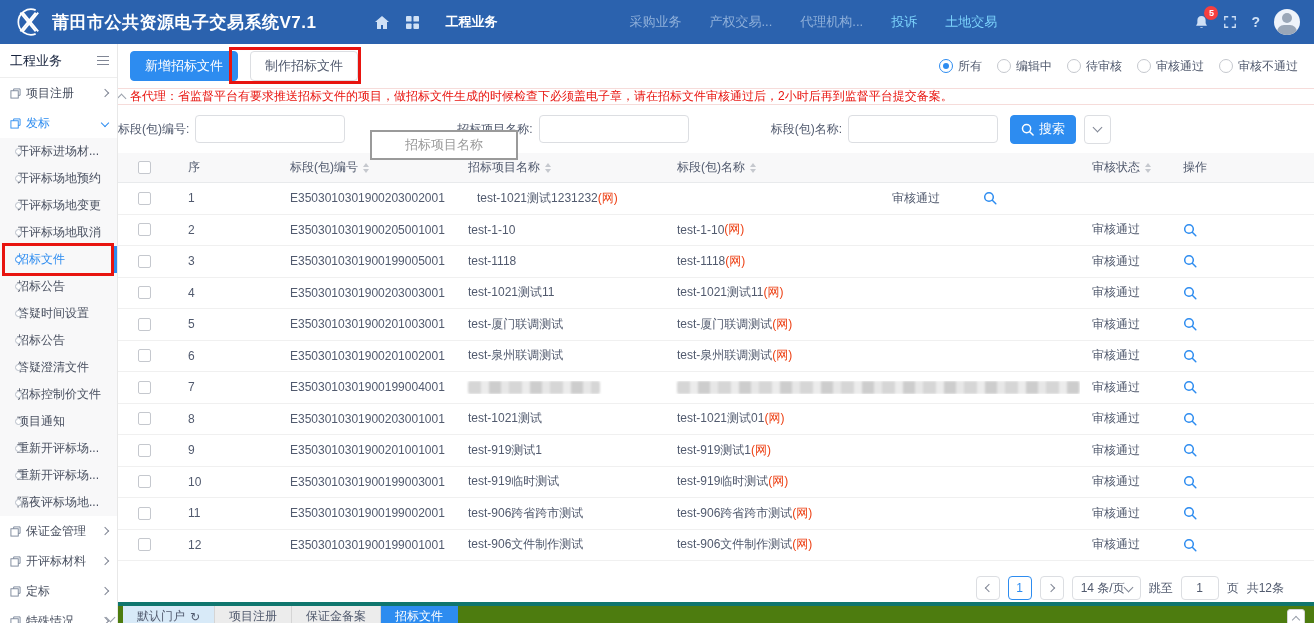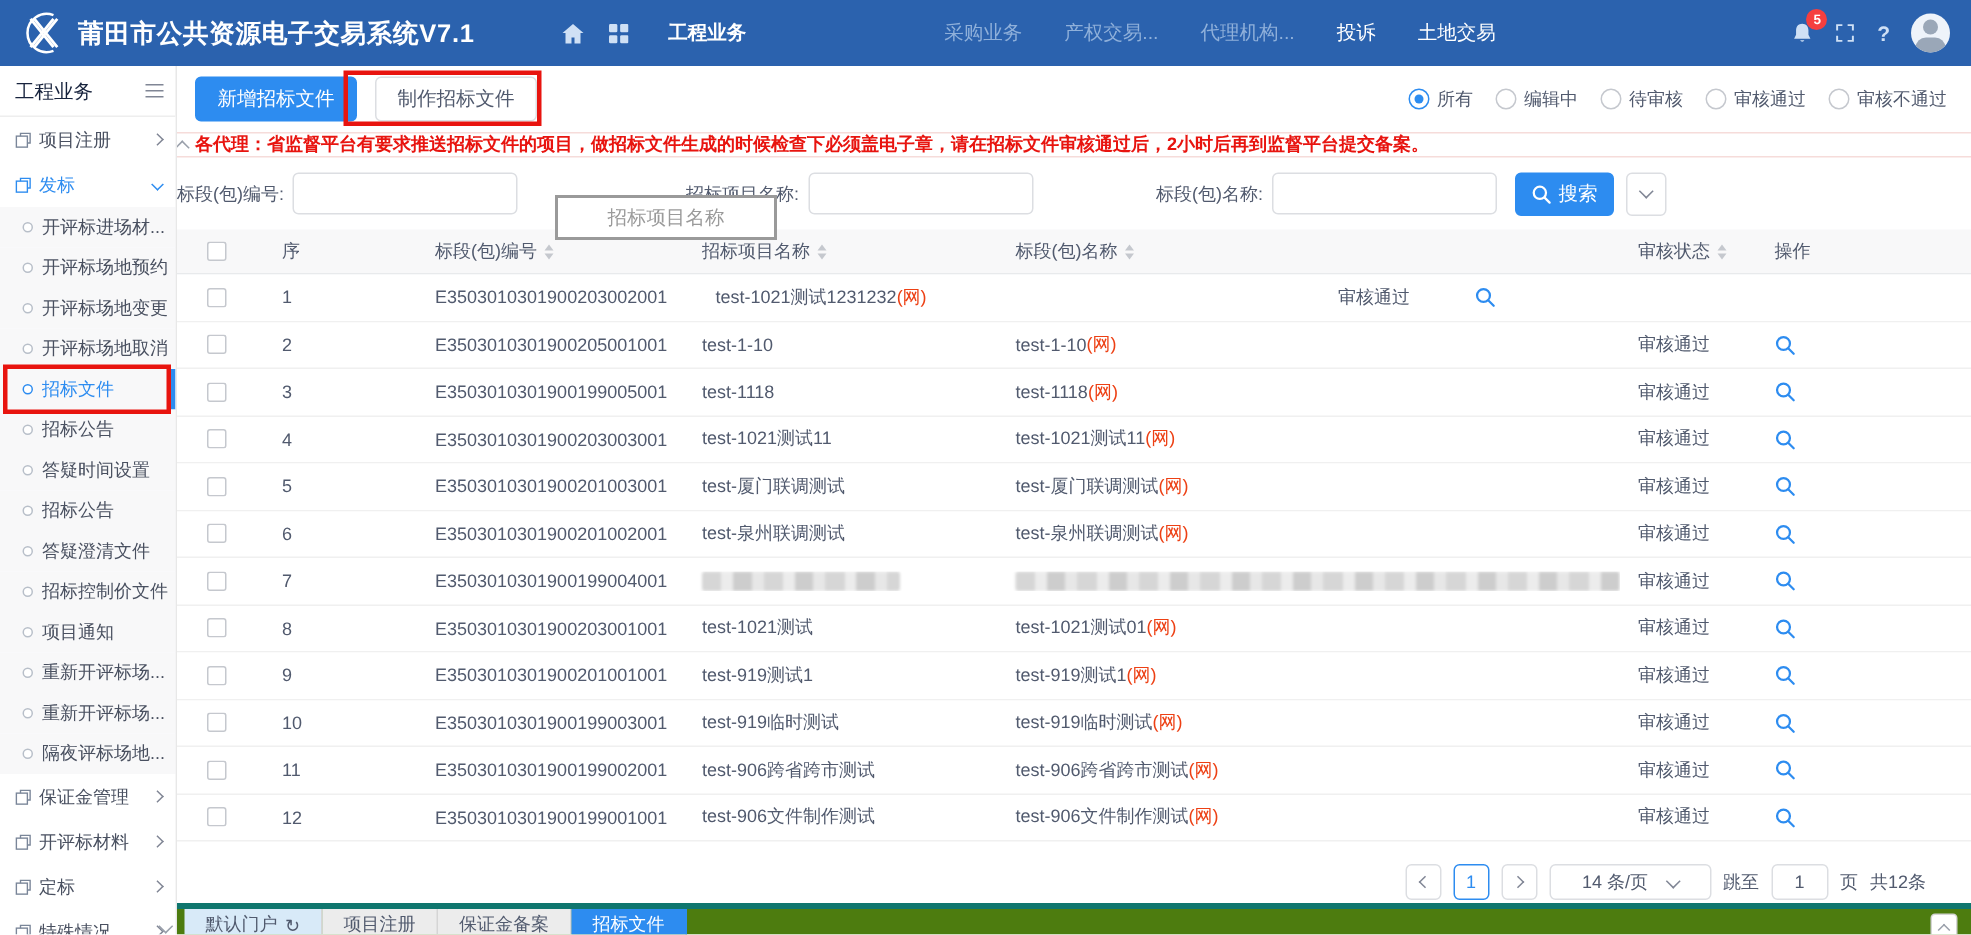--- a/index.html
+++ b/index.html
@@ -5,21 +5,21 @@
 *{margin:0;padding:0;box-sizing:border-box}
 body{background:#fff;font-family:"Liberation Sans","DejaVu Sans",sans-serif}
 .app{position:relative;width:1314px;height:623px;overflow:hidden;background:#fff;font-size:12px;color:#515a6e}
 
 
 .header{height:44px;background:#2b62ae;display:flex;align-items:center;color:#fff}
 .logo{width:40px;height:34px;margin-left:8px;flex:none}
 .app-title{font-size:17px;font-weight:bold;letter-spacing:.5px;margin-left:4px;white-space:nowrap}
 .header-quick{display:flex;align-items:center;gap:16px;margin-left:58px}
 .nav{display:flex;align-items:center;gap:28px;margin-left:26px}
-.nav-item{font-size:13px;color:#ffffff;cursor:pointer;white-space:nowrap}
+.nav-item{font-size:13px;color:#7dd3fc;cursor:pointer;white-space:nowrap}
 .nav-item.muted{color:#8fb0da}
 .nav-item.active{color:#fff;font-weight:bold;margin-right:104px}
 .header-right{margin-left:auto;display:flex;align-items:center;gap:14px;margin-right:14px}
 .bell{position:relative;display:flex}
 .badge{position:absolute;top:-8px;right:-9px;background:#f53f3f;color:#fff;font-size:9px;min-width:14px;height:14px;line-height:14px;border-radius:8px;text-align:center;padding:0 3px;font-weight:bold}
 .help-q{font-size:14px;color:#cfe0f5;font-weight:bold}
 .avatar{width:26px;height:26px;border-radius:50%;background:#eef3fa;position:relative;overflow:hidden}
 .avatar::before{content:"";position:absolute;top:4px;left:8px;width:10px;height:10px;border-radius:50%;background:#9aa7b8}
 .avatar::after{content:"";position:absolute;top:16px;left:3px;width:20px;height:14px;border-radius:10px;background:#9aa7b8}
 
@@ -33,21 +33,21 @@
 .burger{width:12px;height:9px;border-top:1.5px solid #808695;border-bottom:1.5px solid #808695;position:relative}
 .burger::after{content:"";position:absolute;left:0;right:0;top:2.5px;border-top:1.5px solid #808695}
 .sb-item{display:flex;align-items:center;cursor:pointer;position:relative;font-size:12px;color:#495060;white-space:nowrap}
 .sb-item.section{height:30px;padding-left:10px;background:#fff}
 .sb-item.section .sb-chev{position:absolute;right:9px;width:6px;height:6px;border-right:1.2px solid #808695;border-bottom:1.2px solid #808695;transform:rotate(-45deg)}
 .sb-item.section.expanded{color:#2d8cf0}
 .sb-item.section.expanded .sb-chev{transform:rotate(45deg);border-color:#2d8cf0}
 .sec-icon{display:none;margin-right:5px;color:#7a8699;flex:none}
 .sb-item.section .sec-icon{display:inline-flex}
 .sb-item.section.expanded .sec-icon{color:#2d8cf0}
-.sb-item.sub{height:27px;padding-left:28px;background:#f8f8f9}
+.sb-item.sub{height:27px;padding-left:17px;background:#f8f8f9}
 .sb-item.sub::before{content:"";position:absolute;left:15px;width:5px;height:5px;border:1px solid #b8bfc9;border-radius:50%;background:#fff}
 .sb-item.sub.active{color:#2d8cf0}
 .sb-item.sub.active::before{border-color:#2d8cf0}
 .sb-item.sub.active::after{content:"";position:absolute;right:0;top:0;bottom:0;width:3px;background:#2d8cf0}
 .ann{display:none}
 .sb-item.annotated .ann{display:block;position:absolute;left:2px;right:3px;top:-3px;bottom:-3px;border:3px solid #e8140f;pointer-events:none;z-index:6}
 .sb-scroll-chev{position:absolute;right:3px;bottom:6px;width:7px;height:7px;border-right:1.4px solid #9aa0ab;border-bottom:1.4px solid #9aa0ab;transform:rotate(45deg);cursor:pointer}
 
 
 .toolbar{height:44px;flex:none;display:flex;align-items:center;padding:0 16px 0 12px;position:relative}
@@ -55,21 +55,21 @@
 .btn-primary{background:#2d8cf0;border:1px solid #2d8cf0;color:#fff}
 .btn-default{background:#fff;border:1px solid #dcdee2;color:#515a6e;margin-left:12px}
 .toolbar-ann{position:absolute;left:111px;top:3px;width:132px;height:37px;border:3px solid #e8140f;pointer-events:none;z-index:6}
 .status-radios{margin-left:auto;display:flex;align-items:center;gap:15px}
 .radio{display:flex;align-items:center;gap:5px;cursor:pointer}
 .radio-dot{width:14px;height:14px;border:1px solid #c5c8ce;border-radius:50%;background:#fff;position:relative;flex:none}
 .radio.checked .radio-dot{border-color:#2d8cf0}
 .radio.checked .radio-dot::after{content:"";position:absolute;inset:3px;border-radius:50%;background:#2d8cf0}
 
 
-.notice{height:17px;flex:none;display:flex;align-items:center;gap:5px;border-top:1px solid #f6dcda;border-bottom:1px solid #f6dcda;color:#e8140f;font-weight:bold;white-space:nowrap;overflow:hidden;padding-left:1px}
+.notice{height:17px;flex:none;display:flex;align-items:center;gap:5px;border-top:1px solid #f6dcda;border-bottom:1px solid #f6dcda;color:#e8140f;font-weight:normal;white-space:nowrap;overflow:hidden;padding-left:1px}
 .notice-chev{width:7px;height:7px;border-left:1.4px solid #9aa0ab;border-top:1.4px solid #9aa0ab;transform:rotate(45deg);margin:3px 0 0 -1px;flex:none;cursor:pointer}
 
 
 .search-row{height:48px;flex:none;display:flex;align-items:center;position:relative}
 .search-fields{display:contents}
 .field{display:flex;align-items:center;gap:6px}
 .field label{color:#515a6e;white-space:nowrap}
 .field input{width:150px;height:28px;border:1px solid #dcdee2;border-radius:4px;outline:none;padding:0 7px;font-size:12px;font-family:inherit;color:#515a6e}
 .field:nth-of-type(1){}
 .field:nth-of-type(2){margin-left:112px}
@@ -105,21 +105,21 @@
 .spacer{flex:1}
 
 
 .pagination{height:24px;flex:none;display:flex;align-items:center;justify-content:flex-end;gap:8px;padding-right:30px;color:#515a6e;margin-bottom:2px}
 .pg-box{height:24px;border:1px solid #dcdee2;border-radius:4px;background:#fff;display:inline-flex;align-items:center;justify-content:center;cursor:pointer}
 .pg-btn{width:24px}
 .pg-chev{width:6px;height:6px;border-left:1.4px solid #808695;border-bottom:1.4px solid #808695}
 .pg-prev .pg-chev{transform:rotate(45deg);margin-left:2px}
 .pg-next .pg-chev{transform:rotate(-135deg);margin-right:2px}
 .pg-page{width:24px;border-color:#2d8cf0;color:#2d8cf0}
-.pg-size{padding:0 21px;gap:13px}
+.pg-size{padding:0 8px;gap:0}
 .pg-size .more-chev{margin-top:-2px}
 .pg-jump-input{width:38px;height:24px;border:1px solid #dcdee2;border-radius:4px;text-align:center;font-size:12px;font-family:inherit;color:#515a6e;outline:none}
 
 
 .footer{height:25px;flex:none;background:#4d7c0f;border-top:4px solid #0f766e;display:flex;align-items:stretch;position:relative;padding-left:5px}
 .ftab{display:flex;align-items:center;gap:5px;padding:0 14px;border-right:1px solid #d5d5d5;background:#ececec;color:#515a6e;cursor:pointer;white-space:nowrap}
 .ftab.has-refresh{background:#d8eaf8}
 .ftab.active{background:#2d8cf0;color:#fff;border-right-color:#2d8cf0}
 .refresh-icon{display:none;font-size:12px;line-height:1}
 .ftab.has-refresh .refresh-icon{display:inline}

